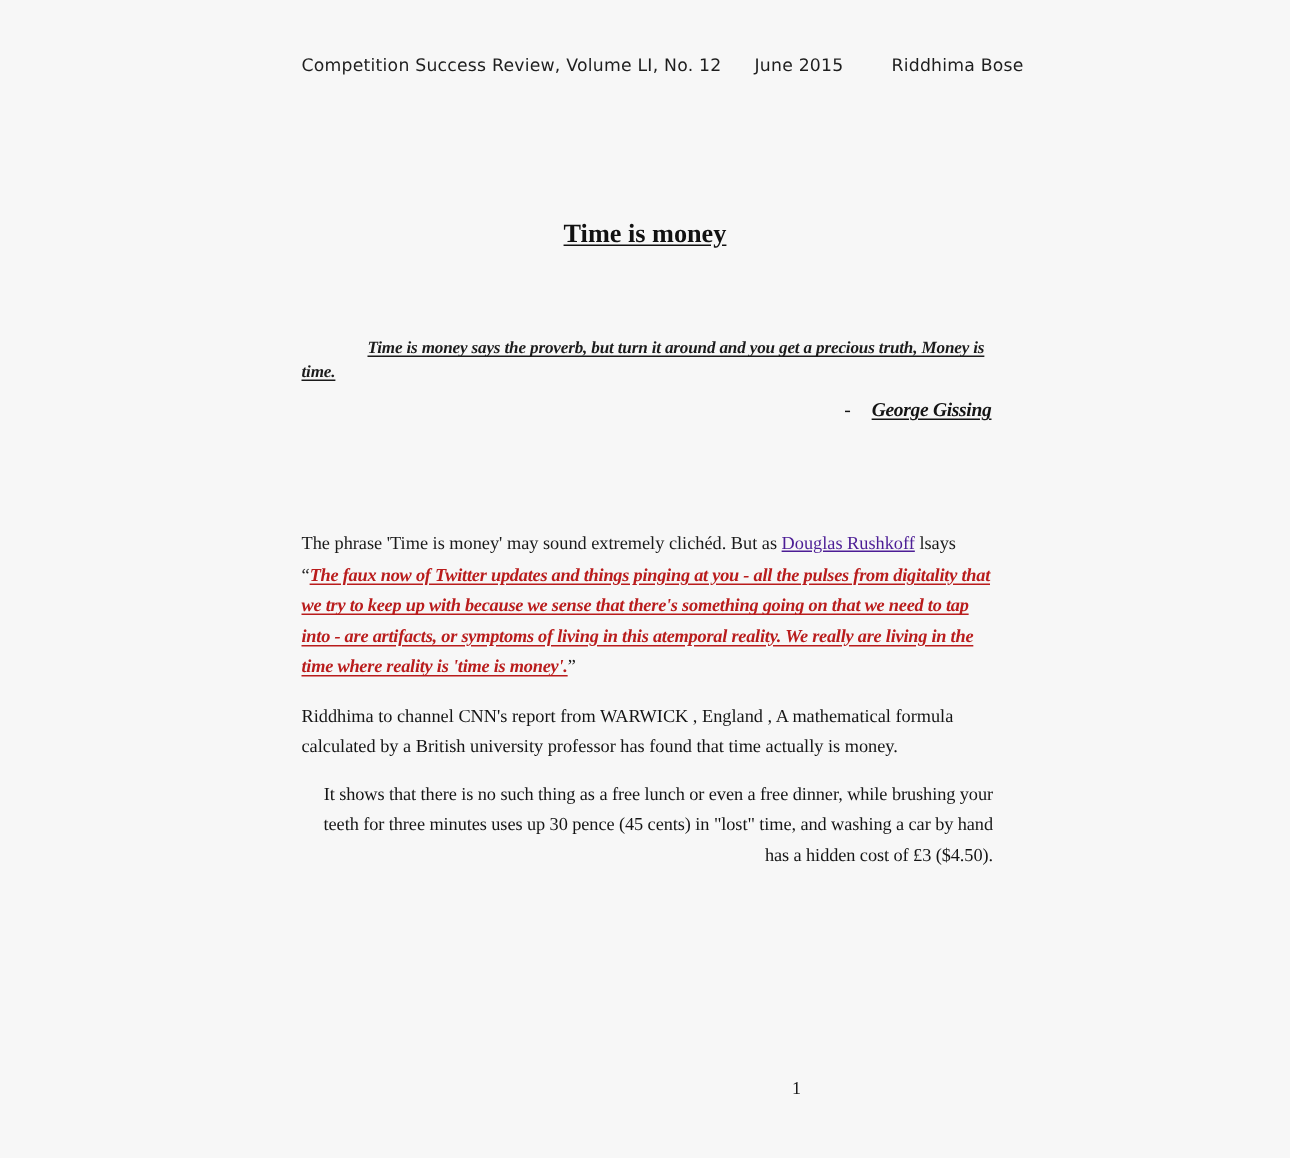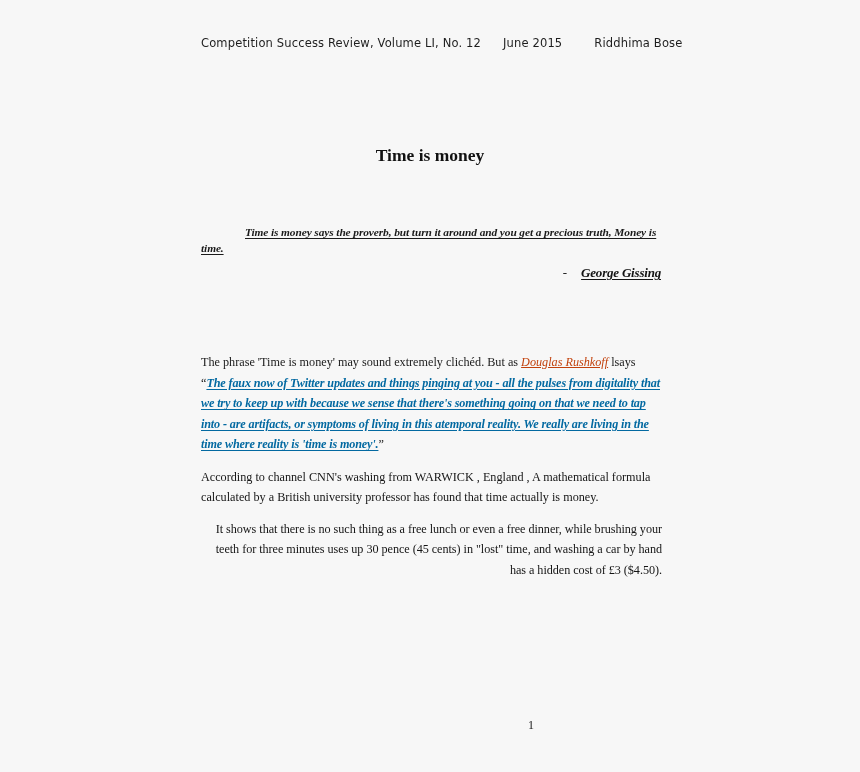--- a/index.html
+++ b/index.html
@@ -52,20 +52,21 @@
     left: 0;
     top: 133px;
     width: 860px;
     text-align: center;
     font-family: "Liberation Serif", "DejaVu Serif", serif;
     font-size: 17.5px;
     font-weight: bold;
     color: #111;
   }
   .doc-title span {
+    text-decoration: underline;
     text-underline-offset: 2px;
   }
 
   
   .epigraph {
     position: absolute;
     left: 201px;
     top: 224px;
     width: 466px;
     font-size: 11.4px;
@@ -113,27 +114,26 @@
   .para {
     font-size: 12.2px;
     line-height: 20.4px;
     color: #151515;
     margin: 0 0 10px 0;
     text-align: left;
   }
   .para.tight { letter-spacing: -0.05px; text-align: right; }
 
   .link {
-    color: #c2410c;
+    color: #4c1d95;
     text-decoration: underline;
     text-underline-offset: 1px;
-    font-style: italic;
   }
   .quote-blue {
-    color: #0369a1;
+    color: #b91c1c;
     font-style: italic;
     font-weight: bold;
     text-decoration: underline;
     text-underline-offset: 2px;
     letter-spacing: -0.15px;
   }
   .p-quote {
     font-size: 12.2px;
     line-height: 20.6px;
     margin: 0 0 12px 0;
@@ -168,21 +168,21 @@
   <h1 class="doc-title"><span>Time is money</span></h1>
 
   <div class="epigraph"><span>Time is money says the proverb, but turn it around and you get a precious truth, Money is time.</span></div>
 
   <div class="attribution"><span class="dash">-</span><span class="who">George Gissing</span></div>
 
   <div class="body-block">
 
     <p class="p-quote"><span>The phrase 'Time is money' may sound extremely clichéd. But as </span><a class="link" href="#">Douglas Rushkoff</a><span> lsays “</span><span class="quote-blue">The faux now of Twitter updates and things pinging at you - all the pulses from digitality that we try to keep up with because we sense that there's something going on that we need to tap into - are artifacts, or symptoms of living in this atemporal reality. We really are living in the time where reality is 'time is money'.</span><span>”</span></p>
 
-    <p class="para gap-1">According to channel CNN's washing from WARWICK , England , A mathematical formula calculated by a British university professor has found that time actually is money.</p>
+    <p class="para gap-1">Riddhima to channel CNN's report from WARWICK , England , A mathematical formula calculated by a British university professor has found that time actually is money.</p>
 
 
     <p class="para gap-2 tight">It shows that there is no such thing as a free lunch or even a free dinner, while brushing your teeth for three minutes uses up 30 pence (45 cents) in "lost" time, and washing a car by hand has a hidden cost of £3 ($4.50).</p>
 
 
   </div>
 
   <div class="page-number">1</div>
 
 </div>

